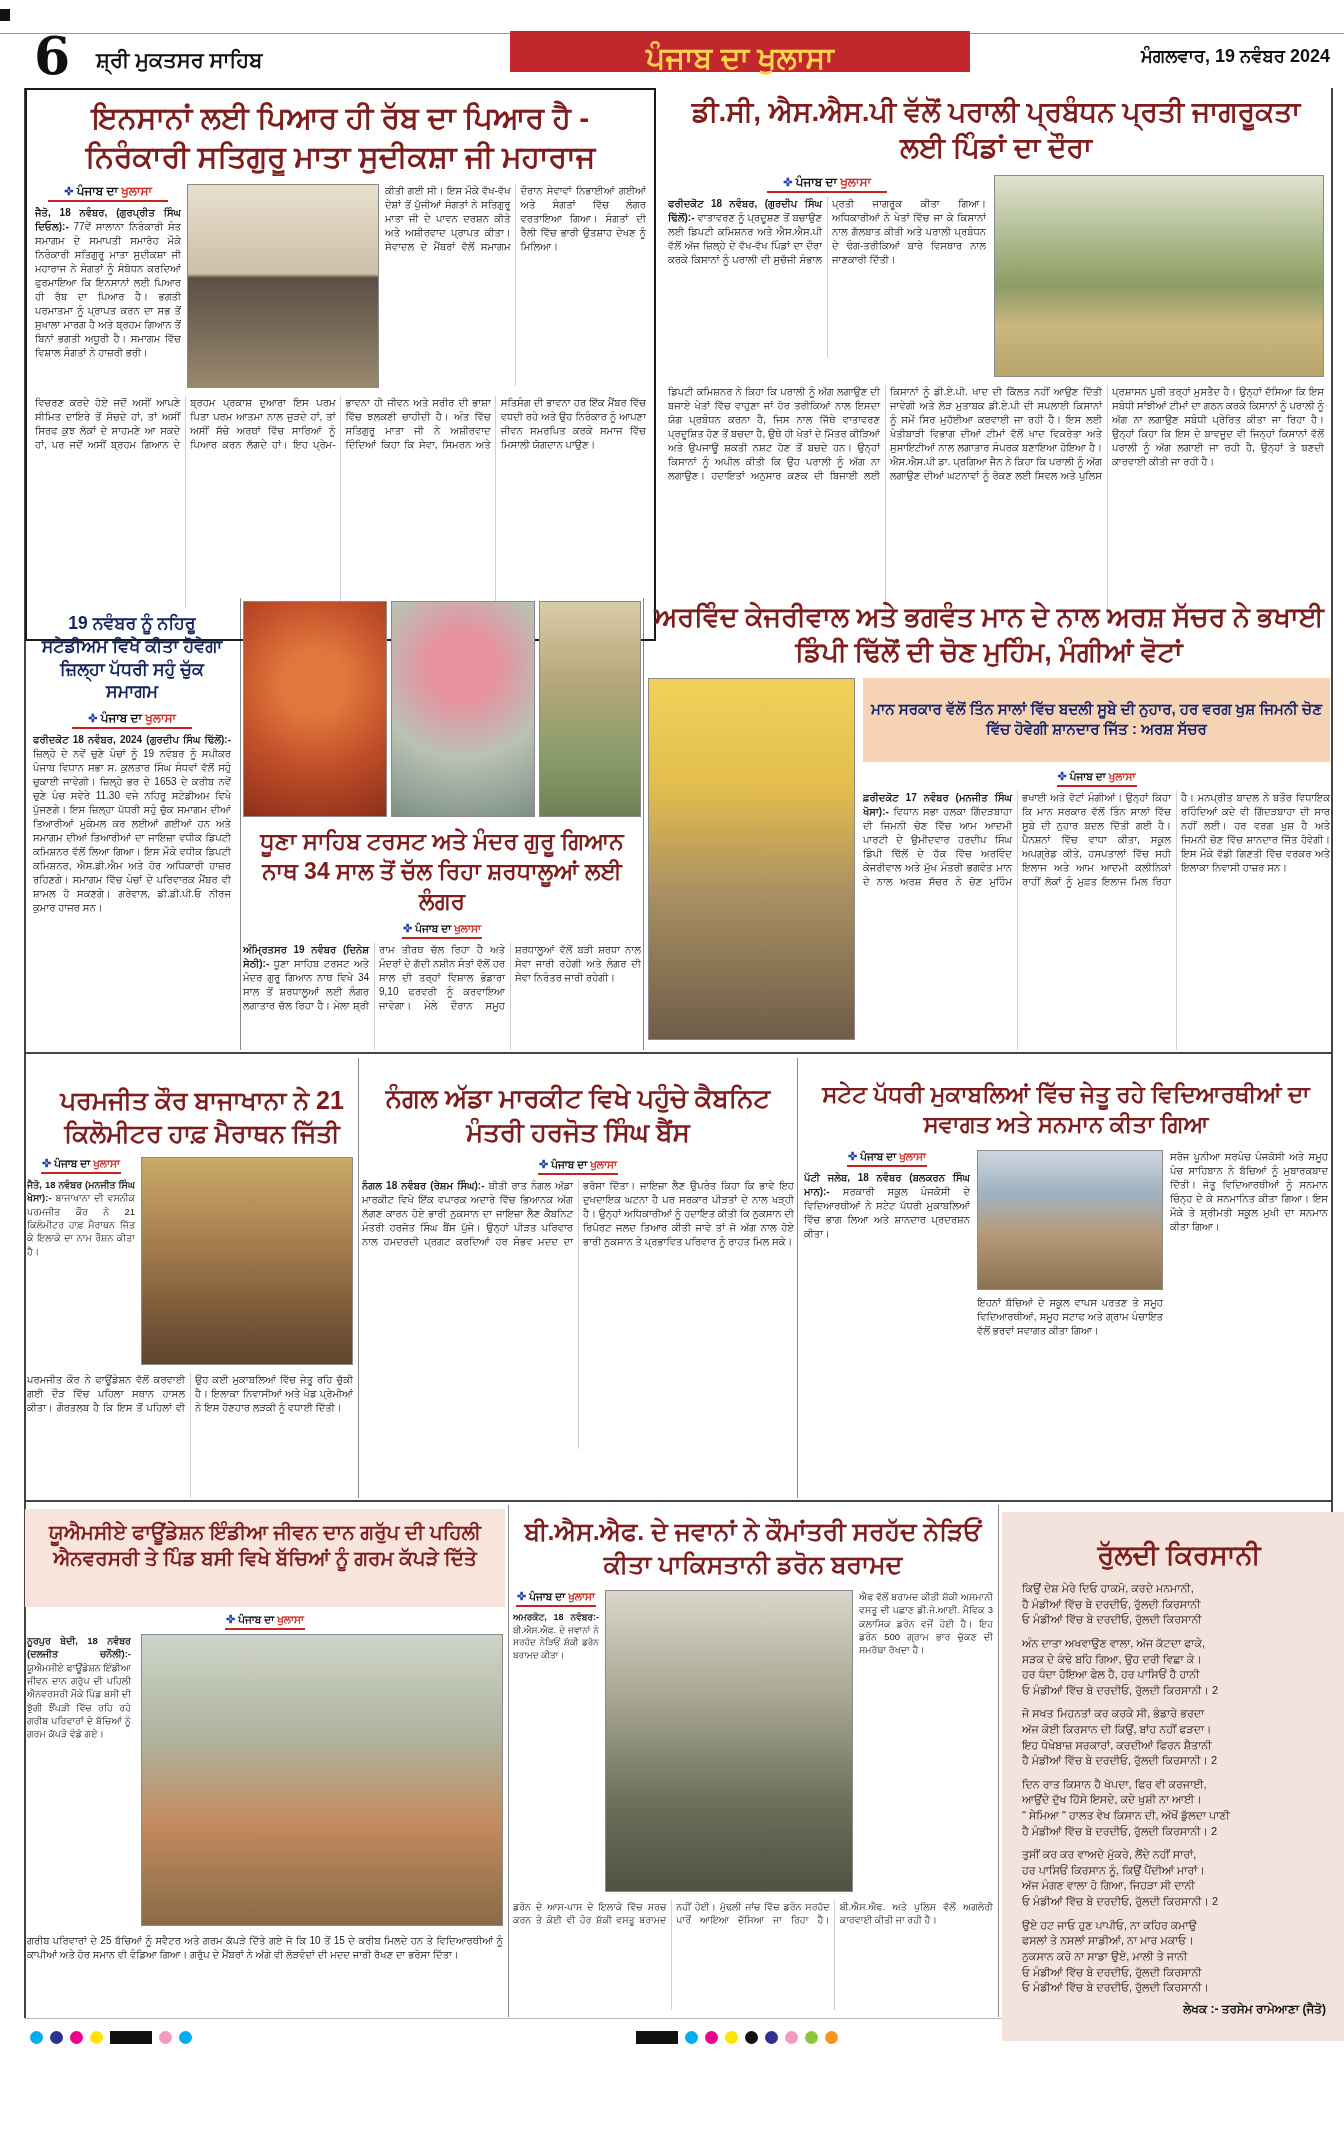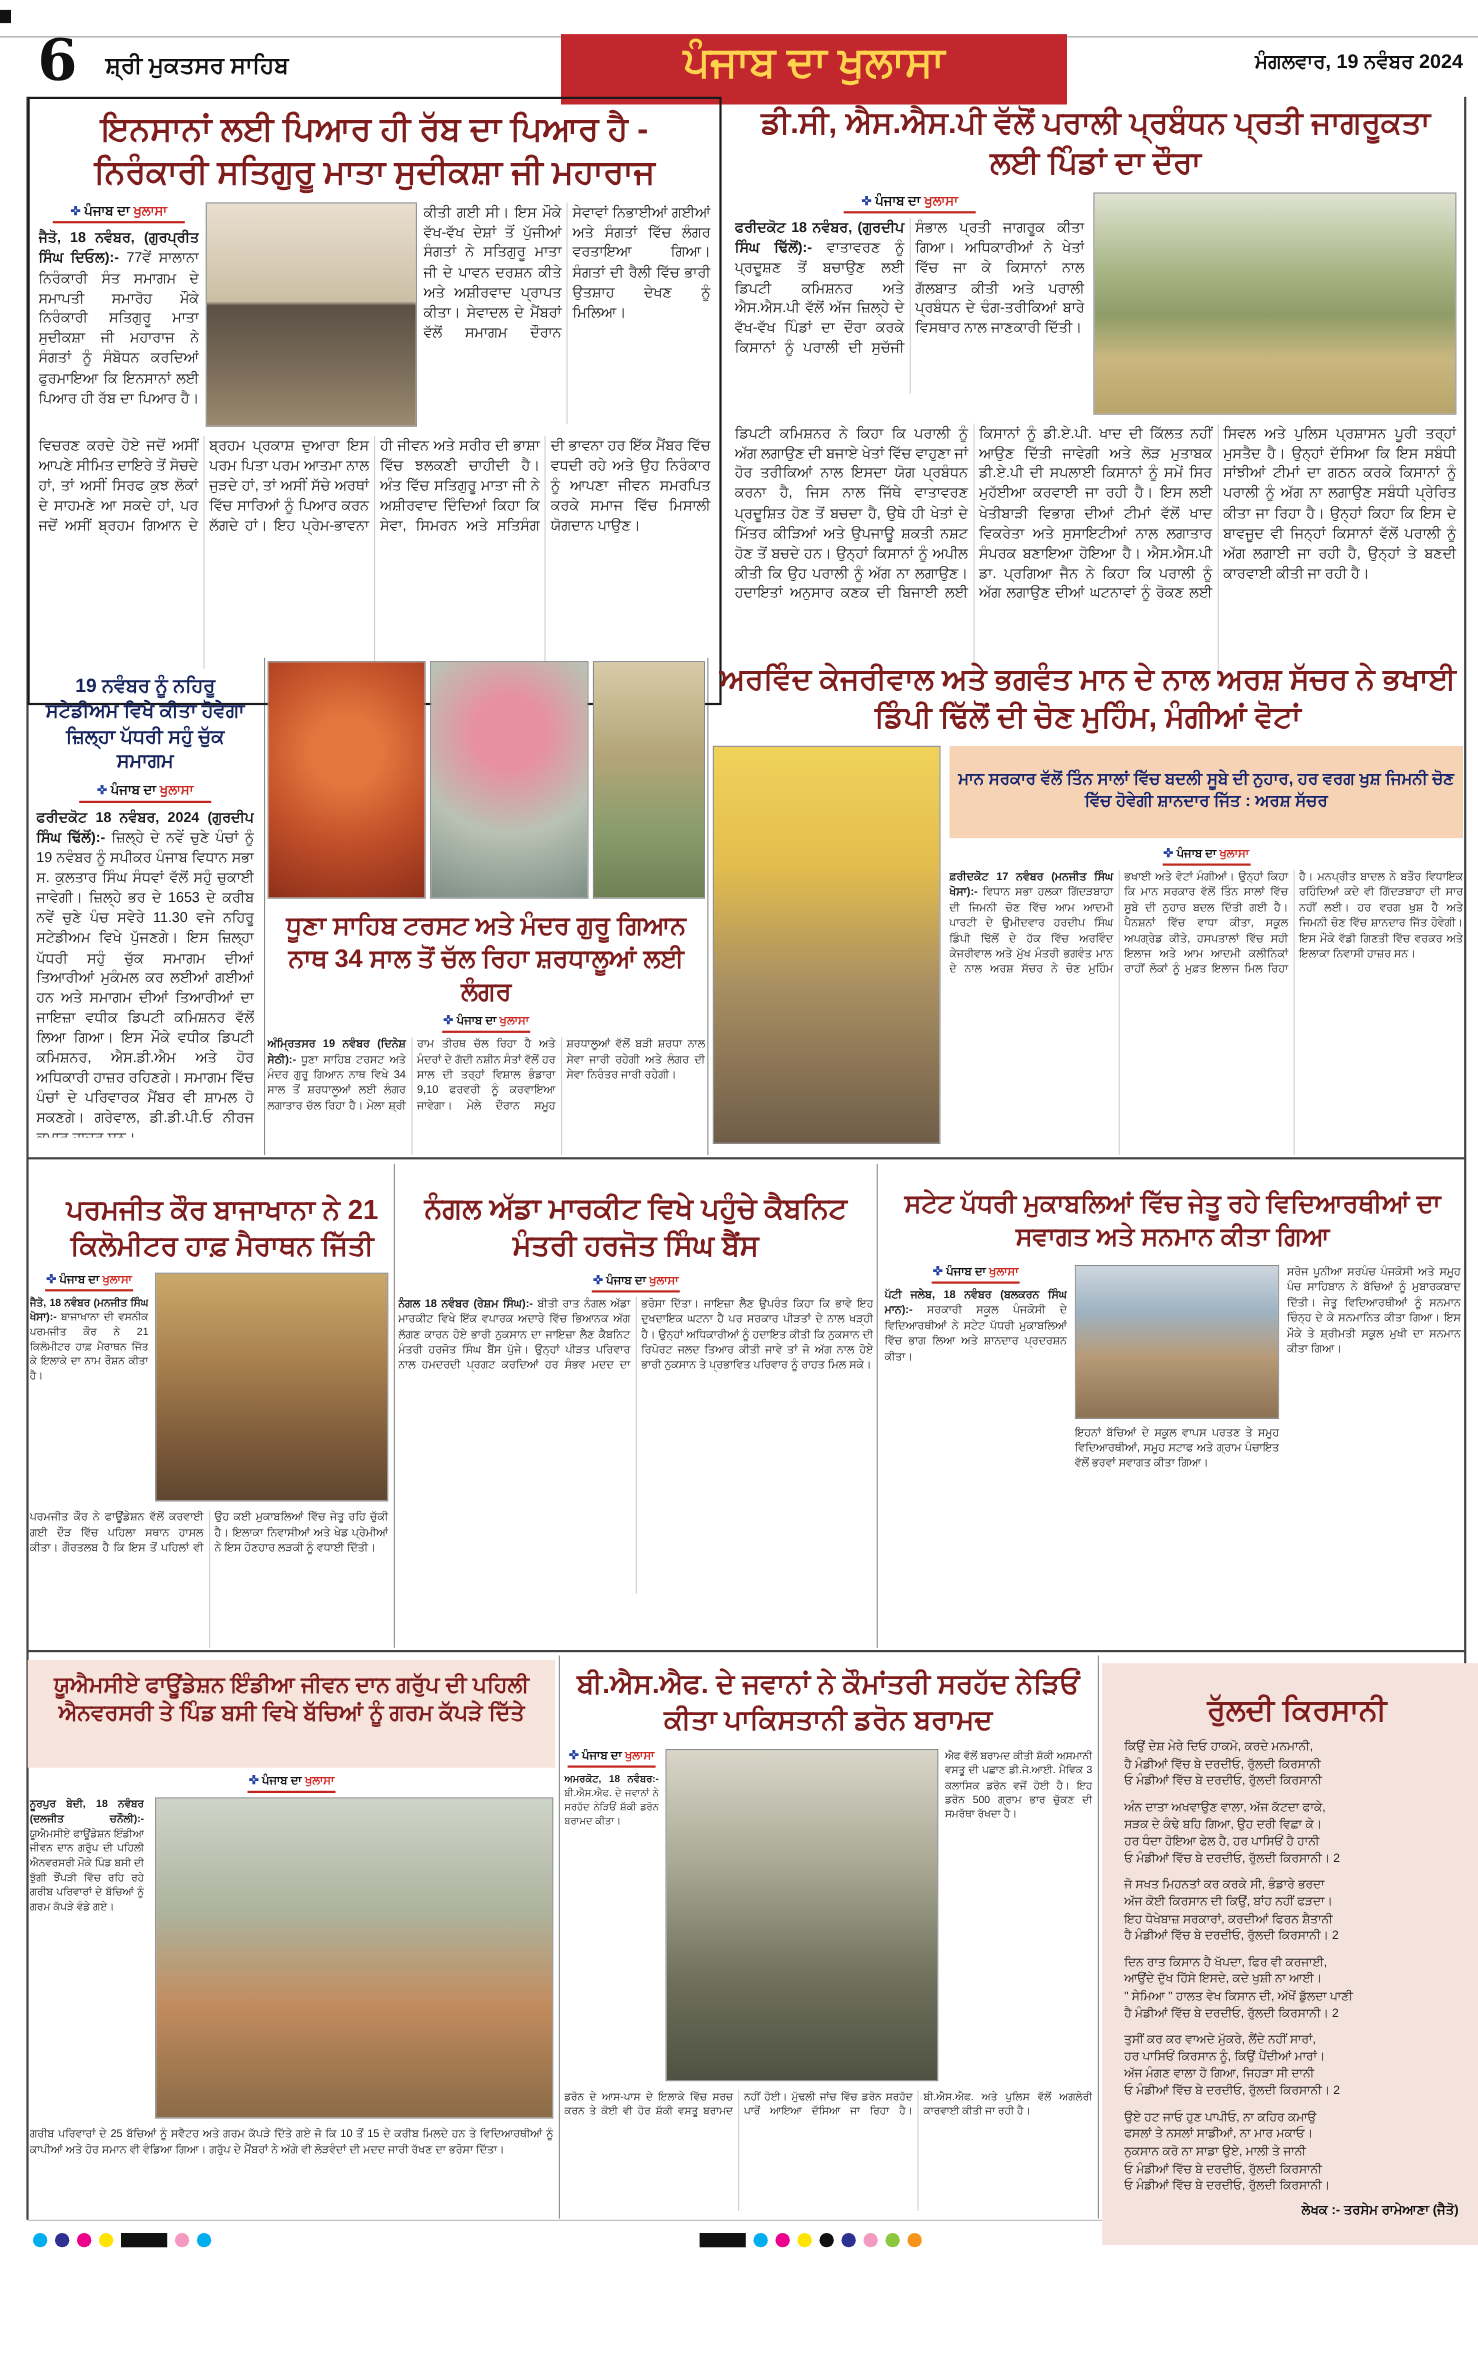--- a/index.html
+++ b/index.html
@@ -1,21 +1,21 @@
 <!DOCTYPE html>
 <html><head>
 <meta charset="utf-8">
 <style>
   html,body{margin:0;padding:0;background:#ffffff;}
   .page{position:relative;width:1344px;height:2146px;background:#fff;overflow:hidden;
         font-family:"Liberation Sans",sans-serif;color:#111;}
   .abs{position:absolute;}
   .line{position:absolute;background:#444;}
   .hl{font-weight:bold;text-align:center;color:#7f1d1d;line-height:1.3;overflow:hidden;}
-  .body{font-size:13px;line-height:1.4;text-align:justify;overflow:hidden;color:#1c1c1c;}
+  .body{font-size:10px;line-height:1.4;text-align:justify;overflow:hidden;color:#1c1c1c;}
   .cols2{column-count:2;column-gap:10px;column-rule:1px solid #cfcfcf;}
   .cols3{column-count:3;column-gap:10px;column-rule:1px solid #cfcfcf;}
   .cols4{column-count:4;column-gap:10px;column-rule:1px solid #cfcfcf;}
   .dl{font-weight:bold;}
   .kicker{text-align:center;font-weight:bold;font-size:12px;line-height:1.2;}
   .kicker .kic{color:#2743a6;font-size:11px;}
   .kicker .kr{color:#cf2a24;}
   .k-rule{border-bottom:2.5px solid #c3261f;width:120px;margin:2px auto 4px auto;}
   .kicker.sm{font-size:10.5px;}
   .kicker.sm + .k-rule{width:80px;}
@@ -39,21 +39,21 @@
 </style>
 </head>
 <body>
 
 <div class="page">
 
   <div class="abs" style="left:0;top:9px;width:10px;height:12px;background:#111;"></div>
   <div class="line" style="left:0;top:33px;width:1344px;height:1px;background:#9a9a9a;"></div>
   <div class="abs" style="left:34px;top:30px;font-size:52px;font-weight:bold;font-family:'DejaVu Serif',serif;line-height:1;">6</div>
   <div class="abs" style="left:96px;top:48px;font-size:21px;font-weight:bold;">ਸ਼੍ਰੀ ਮੁਕਤਸਰ ਸਾਹਿਬ</div>
-  <div class="abs" style="left:510px;top:31px;width:460px;height:64px;background:#c1272d;color:#ffd34d;font-size:38px;font-weight:bold;text-align:center;line-height:53px;">ਪੰਜਾਬ ਦਾ ਖੁਲਾਸਾ</div>
+  <div class="abs" style="left:510px;top:31px;width:460px;height:41px;background:#c1272d;color:#ffd34d;font-size:30px;font-weight:bold;text-align:center;line-height:53px;">ਪੰਜਾਬ ਦਾ ਖੁਲਾਸਾ</div>
   <div class="abs" style="left:1030px;top:46px;width:300px;text-align:right;font-size:18px;font-weight:bold;">ਮੰਗਲਵਾਰ, 19 ਨਵੰਬਰ 2024</div>
 
   <div class="line" style="left:24px;top:88px;width:2px;height:1930px;"></div>
   <div class="line" style="left:1331px;top:88px;width:2px;height:1930px;"></div>
   <div class="line" style="left:25px;top:1052px;width:1307px;height:2px;"></div>
   <div class="line" style="left:25px;top:1500px;width:1307px;height:2px;"></div>
   <div class="line" style="left:25px;top:2018px;width:1307px;height:1px;background:#bbb;"></div>
   <div class="line" style="left:240px;top:598px;width:1px;height:452px;background:#8a8a8a;"></div>
   <div class="line" style="left:643px;top:598px;width:1px;height:452px;background:#8a8a8a;"></div>
   <div class="line" style="left:358px;top:1058px;width:1px;height:440px;background:#8a8a8a;"></div>

